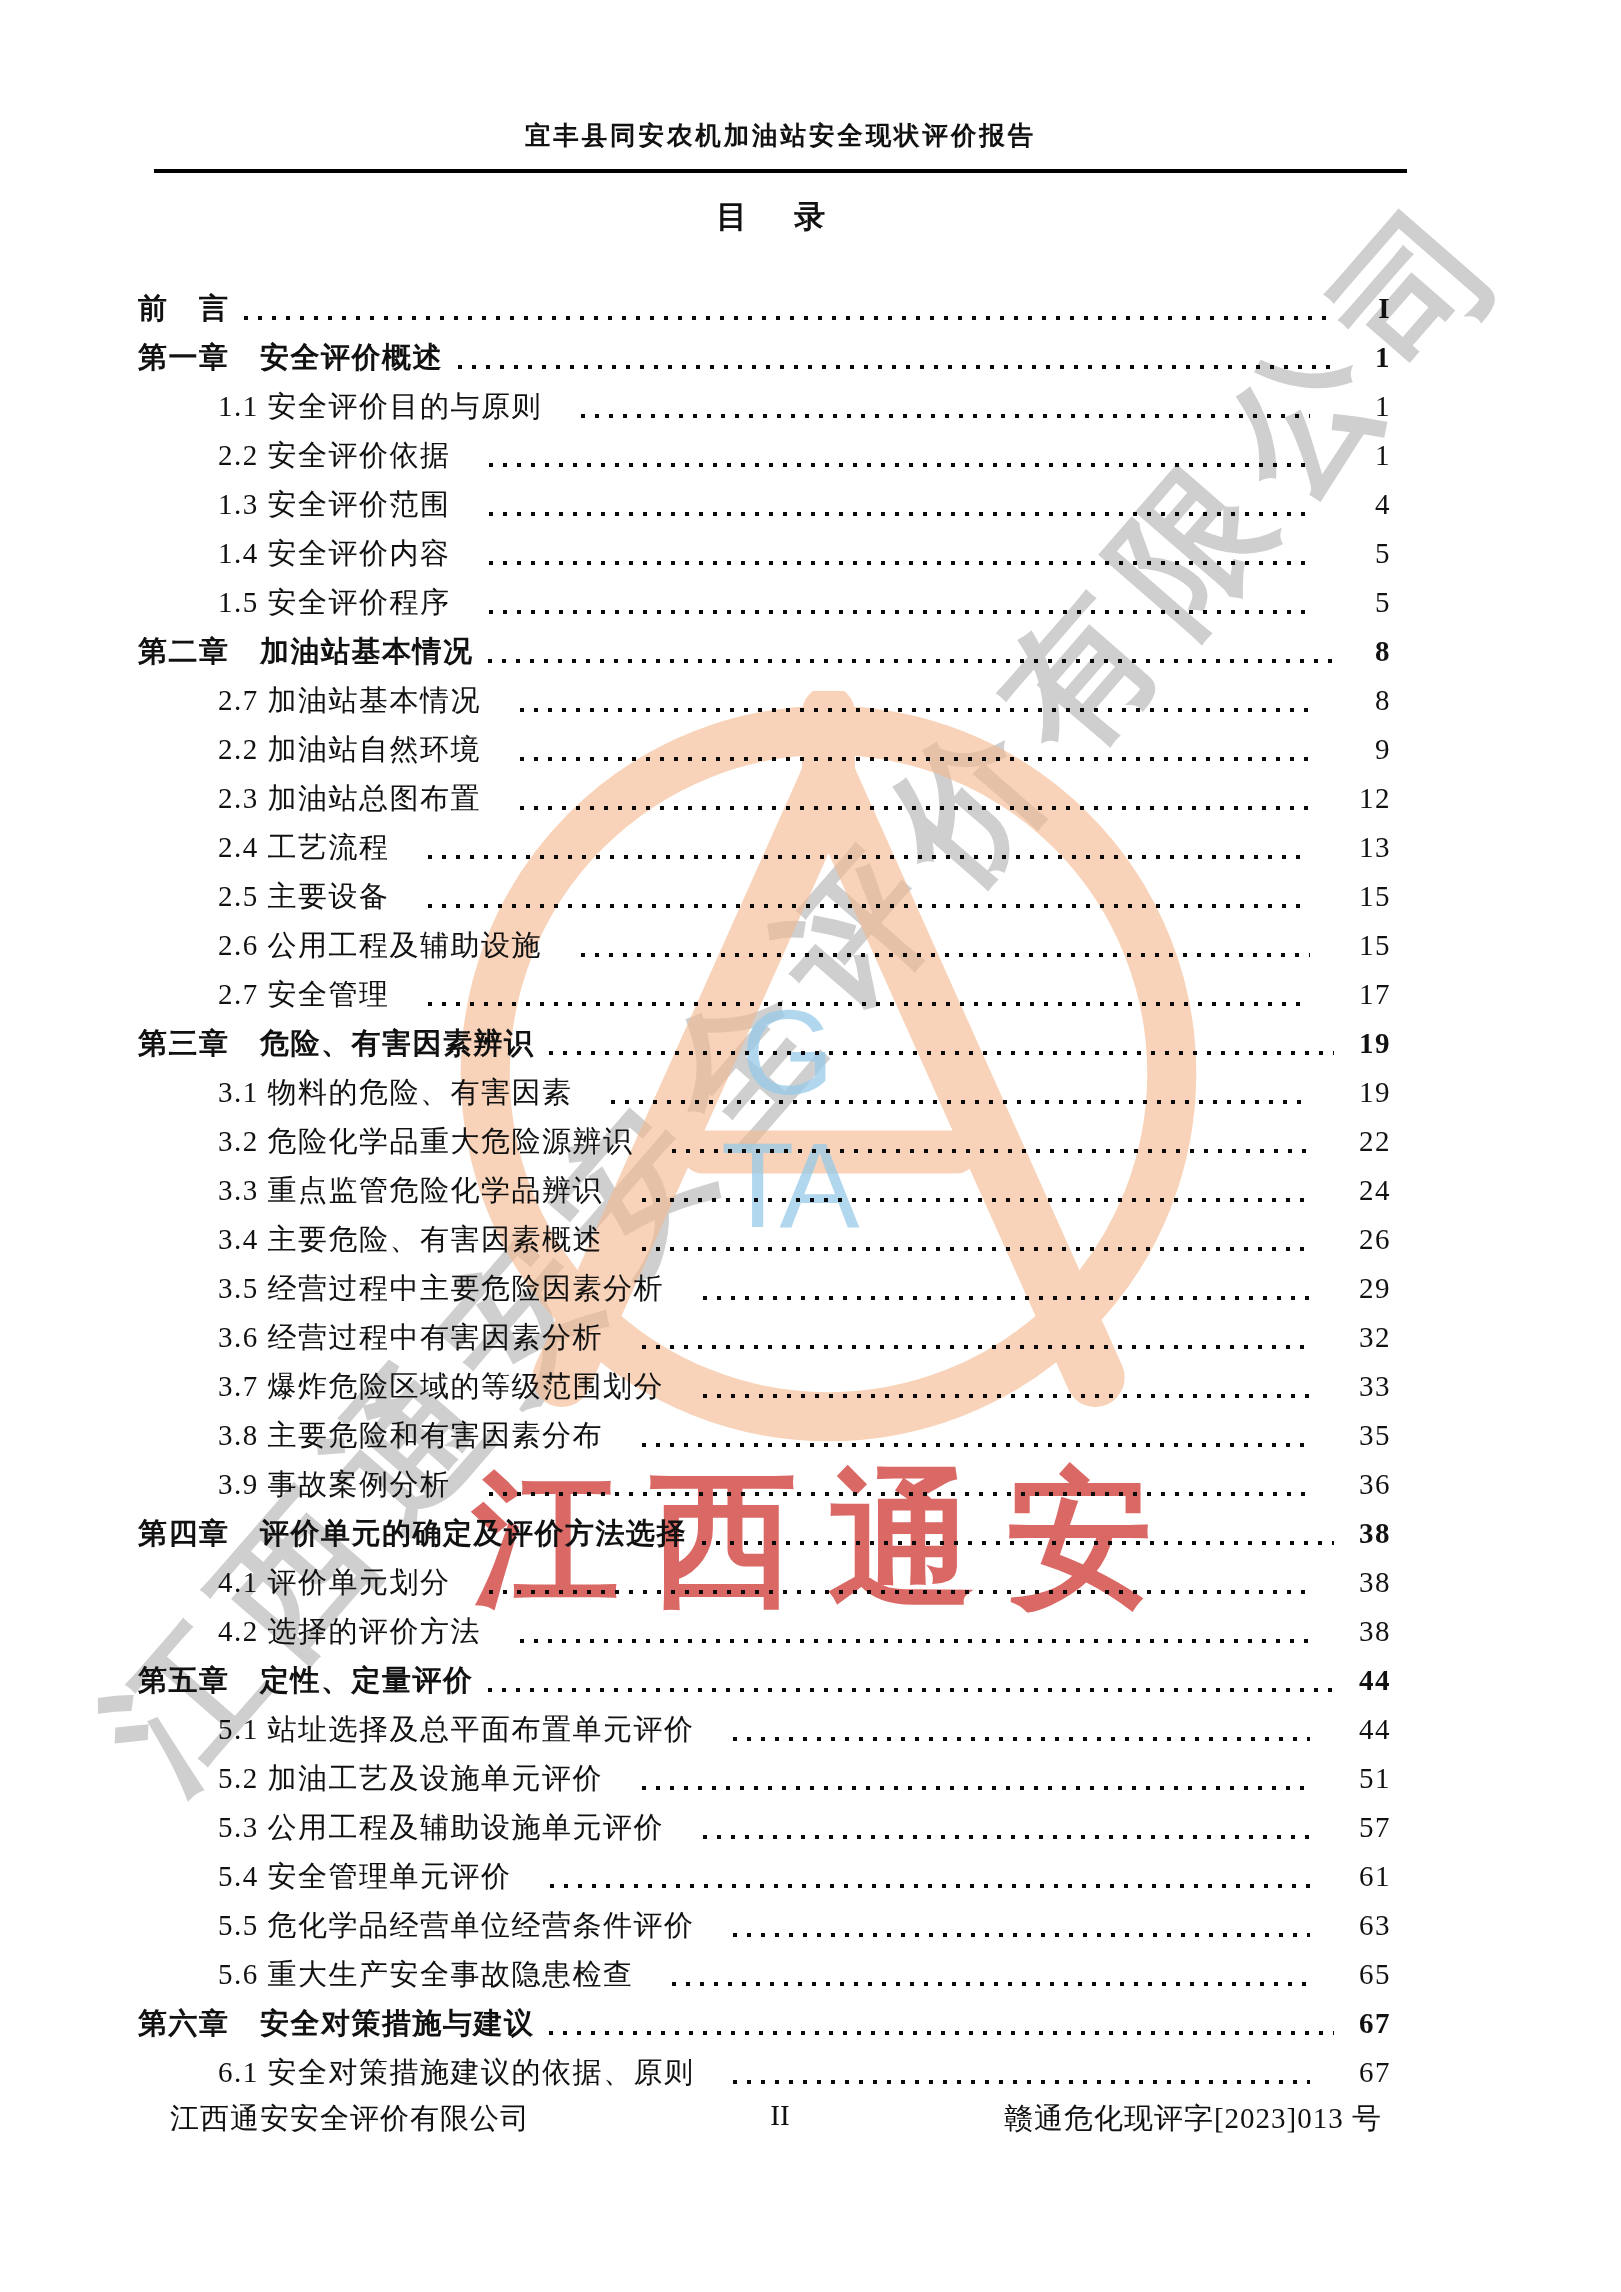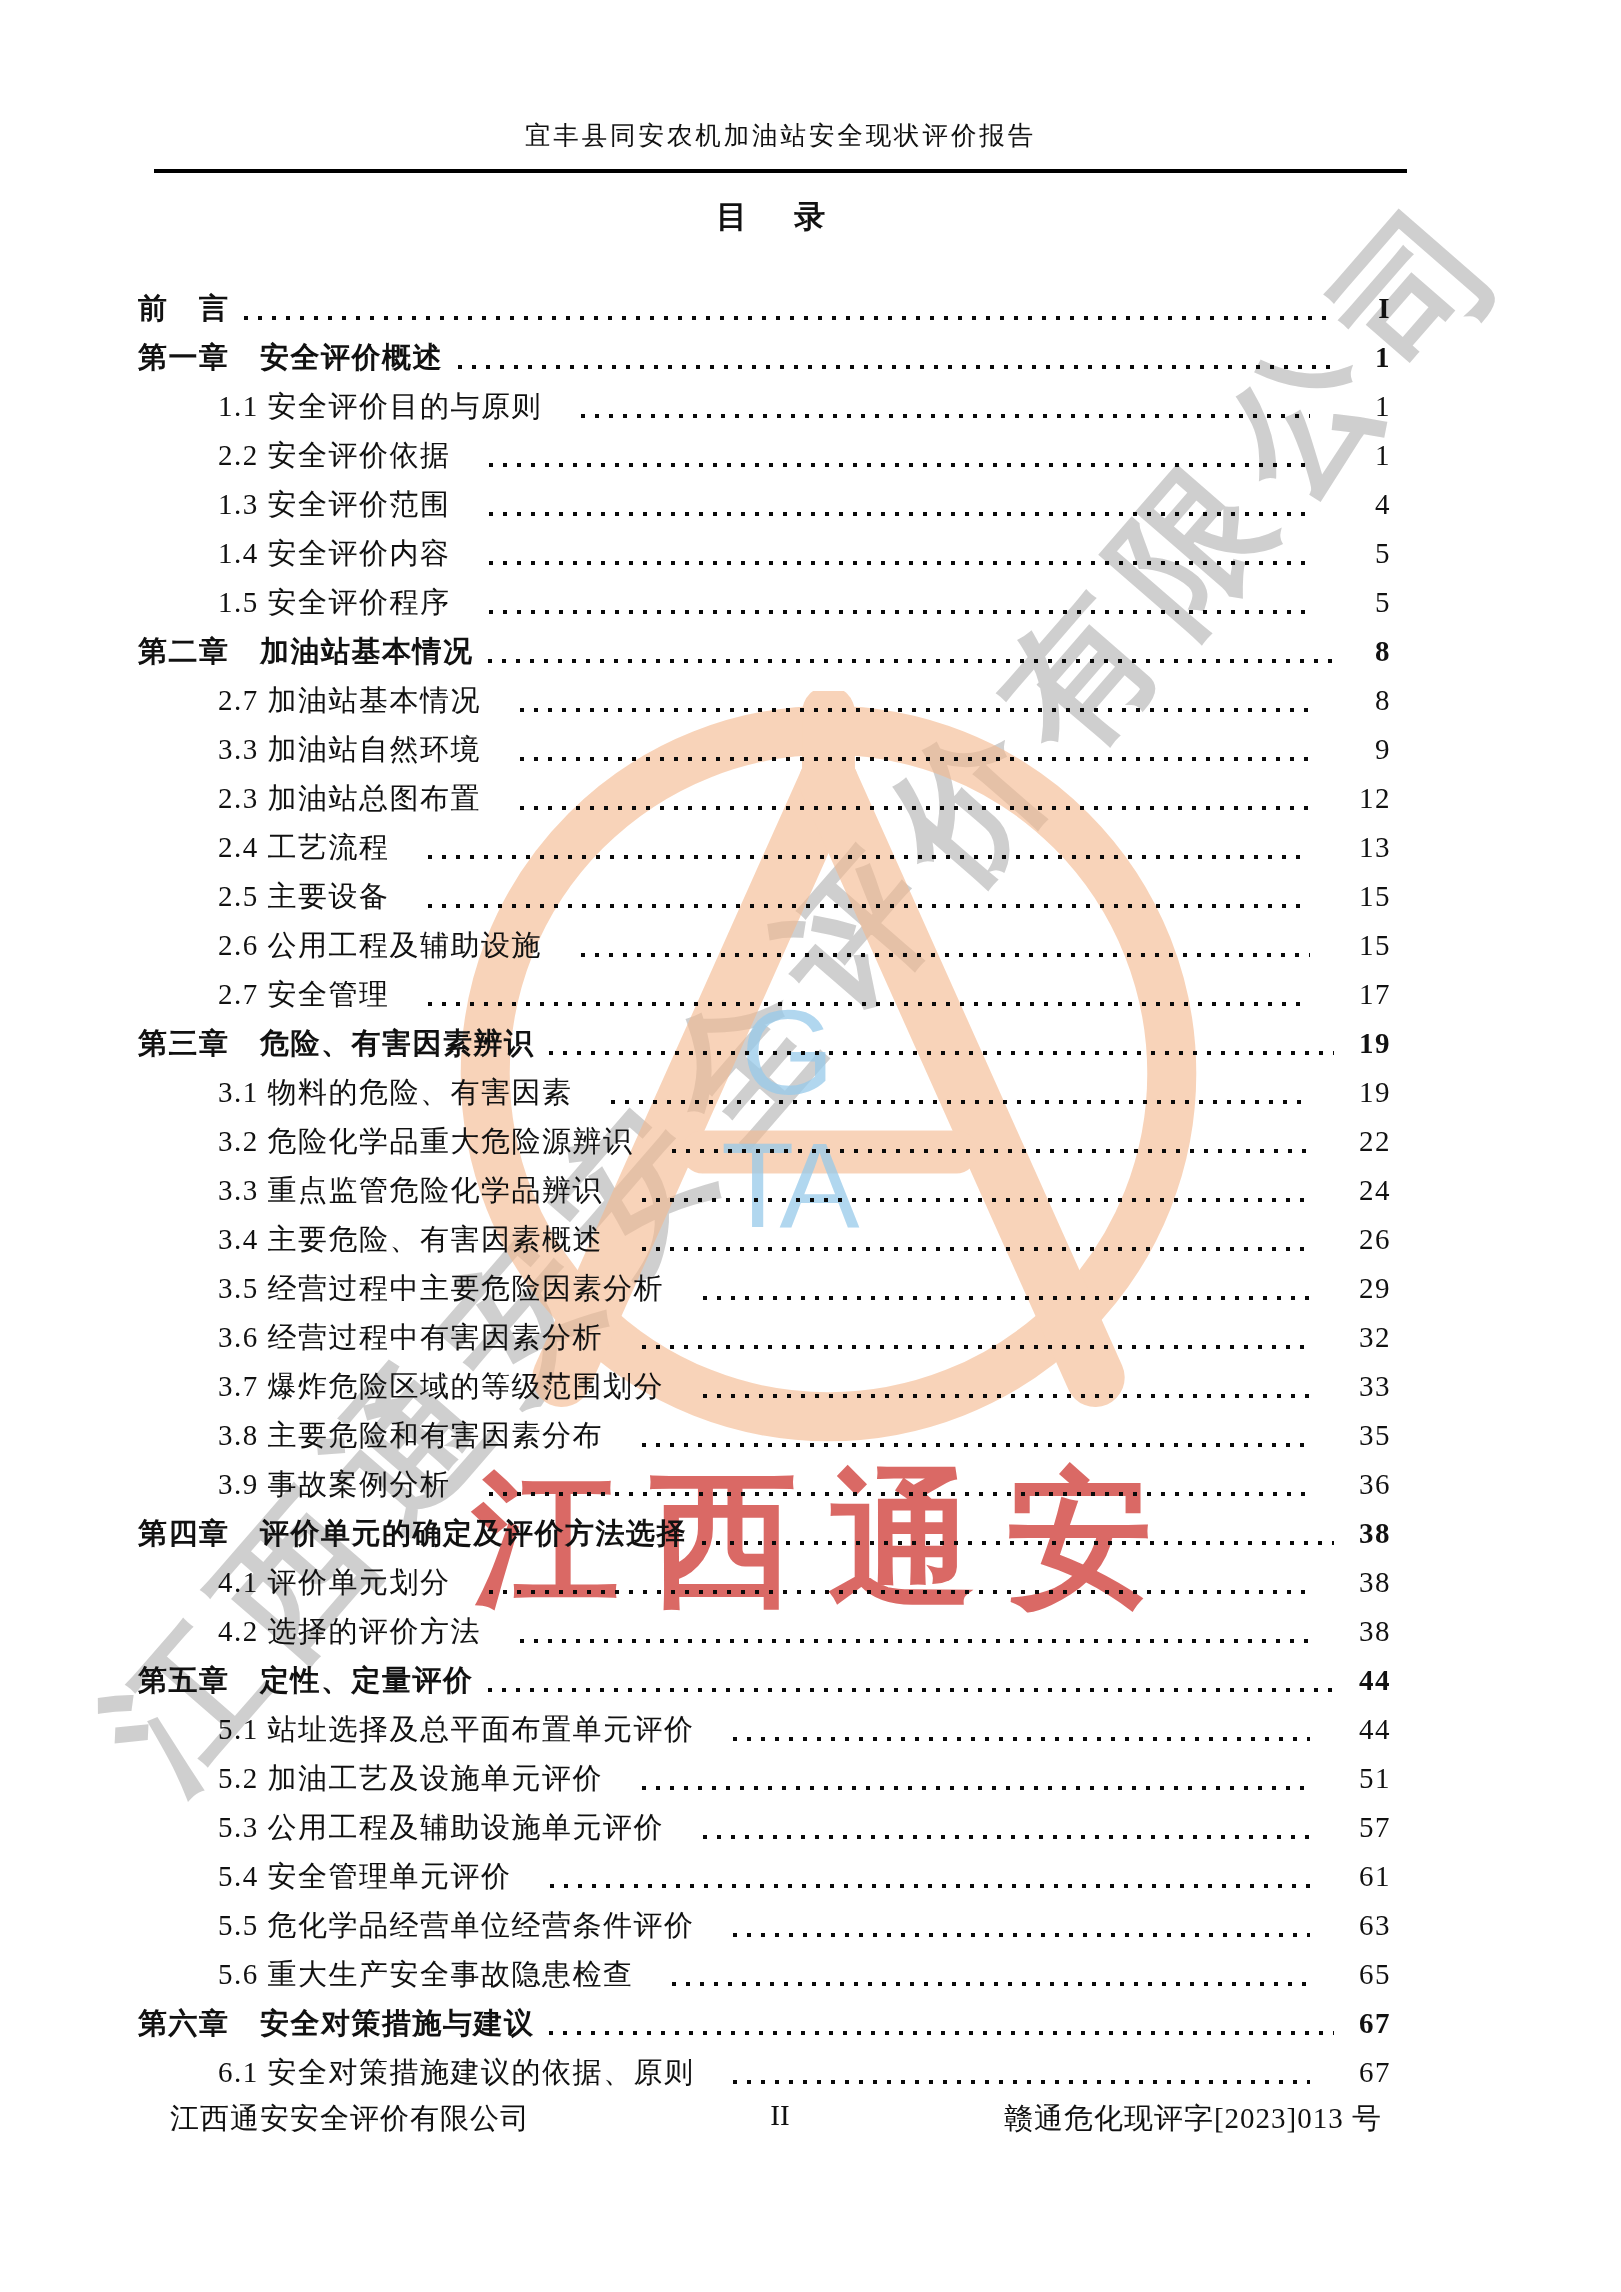--- a/index.html
+++ b/index.html
@@ -25,21 +25,21 @@
   .wm-red{
     position:absolute;left:828px;top:1541px;transform:translate(-50%,-50%);
     white-space:nowrap;font-family:"Liberation Sans","DejaVu Sans",sans-serif;
     font-weight:bold;font-size:147px;letter-spacing:31px;
     color:var(--wm-red-c, rgba(207,63,58,0.78));
   }
 
   
   .content{position:absolute;inset:0;z-index:1;}
   .hdr{position:absolute;left:154px;top:118px;width:1253px;text-align:center;
-       font-size:25.5px;letter-spacing:2.9px;}
+       font-size:25.5px;letter-spacing:2.9px;font-weight:bold;}
   .hdr-rule{position:absolute;left:154px;top:169px;width:1253px;height:3.9px;background:#000;}
   .doc-title{position:absolute;left:154px;top:196px;width:1253px;text-align:center;
        font-size:31px;font-weight:bold;letter-spacing:19.6px;
        font-family:"Liberation Serif","DejaVu Serif",serif;}
 
   .toc{position:absolute;left:138px;top:284px;width:1253px;}
   .toc-row{display:flex;align-items:baseline;height:49px;line-height:49px;
        font-size:29px;letter-spacing:1.5px;}
   .toc-row .lbl{white-space:nowrap;flex:0 0 auto;}
   .toc-row .dots{flex:1 1 auto;align-self:flex-end;height:9.8px;margin:0 7.8px 9.8px 9.8px;
@@ -120,21 +120,21 @@
     <span class="lbl">第二章　加油站基本情况</span>
     <span class="dots"></span>
     <span class="pg">8</span>
   </div>
         <div class="toc-row sub">
     <span class="lbl">2.7 加油站基本情况</span>
     <span class="dots"></span>
     <span class="pg">8</span>
   </div>
         <div class="toc-row sub">
-    <span class="lbl">3.3 加油站自然环境</span>
+    <span class="lbl">2.2 加油站自然环境</span>
     <span class="dots"></span>
     <span class="pg">9</span>
   </div>
         <div class="toc-row sub">
     <span class="lbl">2.3 加油站总图布置</span>
     <span class="dots"></span>
     <span class="pg">12</span>
   </div>
         <div class="toc-row sub">
     <span class="lbl">2.4 工艺流程</span>

